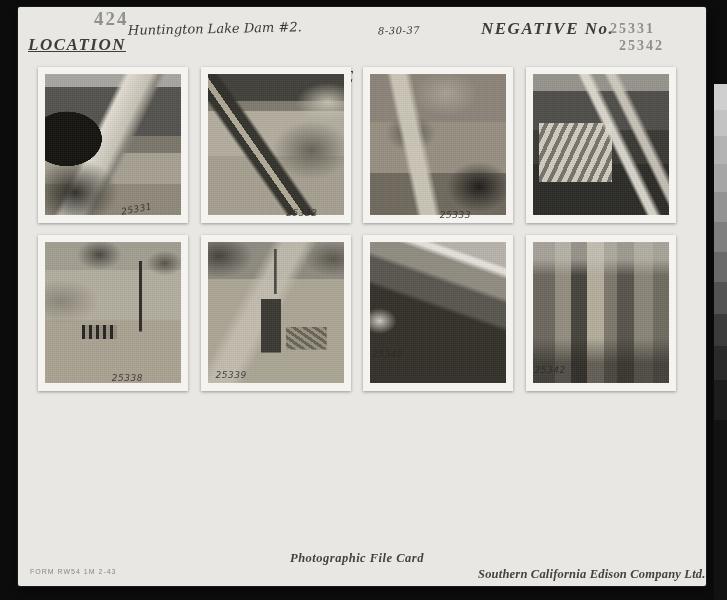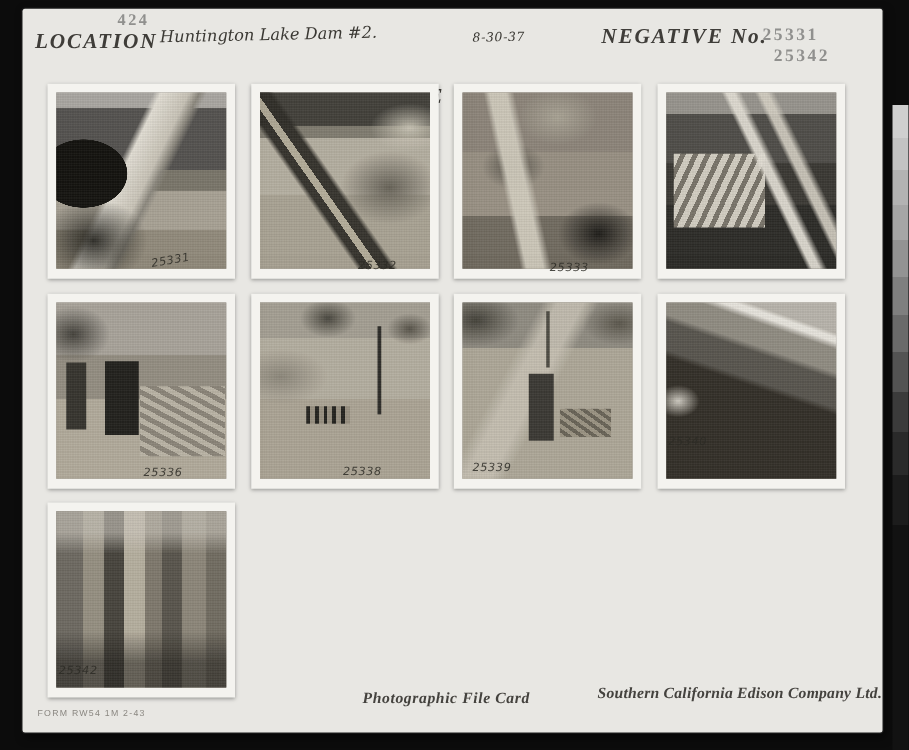--- a/index.html
+++ b/index.html
@@ -5,38 +5,38 @@
   html,body{margin:0;padding:0;background:#000;}
   .stage{position:relative;width:727px;height:600px;background:#0c0c0c;overflow:hidden;
          font-family:"Liberation Serif",serif;}
   
   .card{position:absolute;left:18px;top:7px;width:688px;height:579px;
         background:#e8e7e3;border-radius:2px;
         box-shadow:0 0 0 1px #1a1a1a, 2px 3px 8px rgba(0,0,0,.6);}
   
   .hdr-label{position:absolute;font:italic 600 17px "Liberation Serif",serif;
              color:#3f3d39;letter-spacing:1.5px;white-space:nowrap;}
-  .loc-label{left:10px;top:16px;}
+  .loc-label{left:10px;top:28px;text-decoration:underline;}
   .date-label{left:287px;top:12px;margin-top:48px;}
   .neg-label{left:463px;top:12px;font-style:italic;}
   .hand{position:absolute;font:italic 13px "DejaVu Serif",serif;color:#3a3833;
         white-space:nowrap;transform:rotate(-1.2deg);}
   .loc-value{left:110px;top:14px;}
   .date-value{left:360px;top:18px;font-size:10px;letter-spacing:.5px;}
   .stamp{position:absolute;font:600 14px "Liberation Serif",serif;color:#90908e;
          letter-spacing:2px;white-space:nowrap;}
-  .stamp424{left:76px;top:1px;font-size:13px;}
+  .stamp424{left:76px;top:1px;font-size:19px;}
   .neg-first{left:592px;top:14px;}
   .neg-last{left:601px;top:31px;}
   
   .form-no{position:absolute;left:12px;bottom:11px;font:7px "Liberation Sans",sans-serif;
            color:#8a8781;letter-spacing:1px;}
   .card-title{position:absolute;left:272px;bottom:20px;font:italic 600 12.5px "Liberation Serif",serif;
               color:#44423e;letter-spacing:.5px;white-space:nowrap;}
-  .company{position:absolute;left:460px;bottom:24px;font:italic 600 12.5px "Liberation Serif",serif;
+  .company{position:absolute;left:460px;bottom:4px;font:italic 600 12.5px "Liberation Serif",serif;
            color:#44423e;letter-spacing:.2px;white-space:nowrap;}
   
   .grid{position:absolute;left:20px;top:60px;display:grid;
         grid-template-columns:repeat(4,150px);grid-template-rows:repeat(3,156px);
         column-gap:12.5px;row-gap:11.5px;}
   figure.print{margin:0;background:#f4f3ef;padding:7px;box-sizing:border-box;
                position:relative;box-shadow:0 1px 3px rgba(0,0,0,.35);}
   .ph{position:absolute;left:7px;top:7px;right:7px;bottom:8px;
       background-color:#8f8c84;background-repeat:no-repeat;overflow:hidden;}
   .ph::after{content:"";position:absolute;inset:0;
@@ -166,24 +166,20 @@
         <span class="neg n2">25332</span>
       </figure>
       <figure class="print" title="crew and equipment on rocky platform">
         <div class="ph p3"></div>
         <span class="neg n3">25333</span>
       </figure>
       <figure class="print" title="circular conduit form with ladder against wall">
         <div class="ph p5"></div>
         <span class="neg n5"></span>
       </figure>
-      <figure class="print" title="tunnel portal openings with scattered lumber">
-        <div class="ph p6"></div>
-        <span class="neg n6">25336</span>
-      </figure>
       <figure class="print" title="overview of spillway excavation with pole and trees">
         <div class="ph p8"></div>
         <span class="neg n8">25338</span>
       </figure>
       <figure class="print" title="derrick tower in excavated channel">
         <div class="ph p9"></div>
         <span class="neg n9">25339</span>
       </figure>
       <figure class="print" title="dam parapet wall above deep gorge">
         <div class="ph p10"></div>

